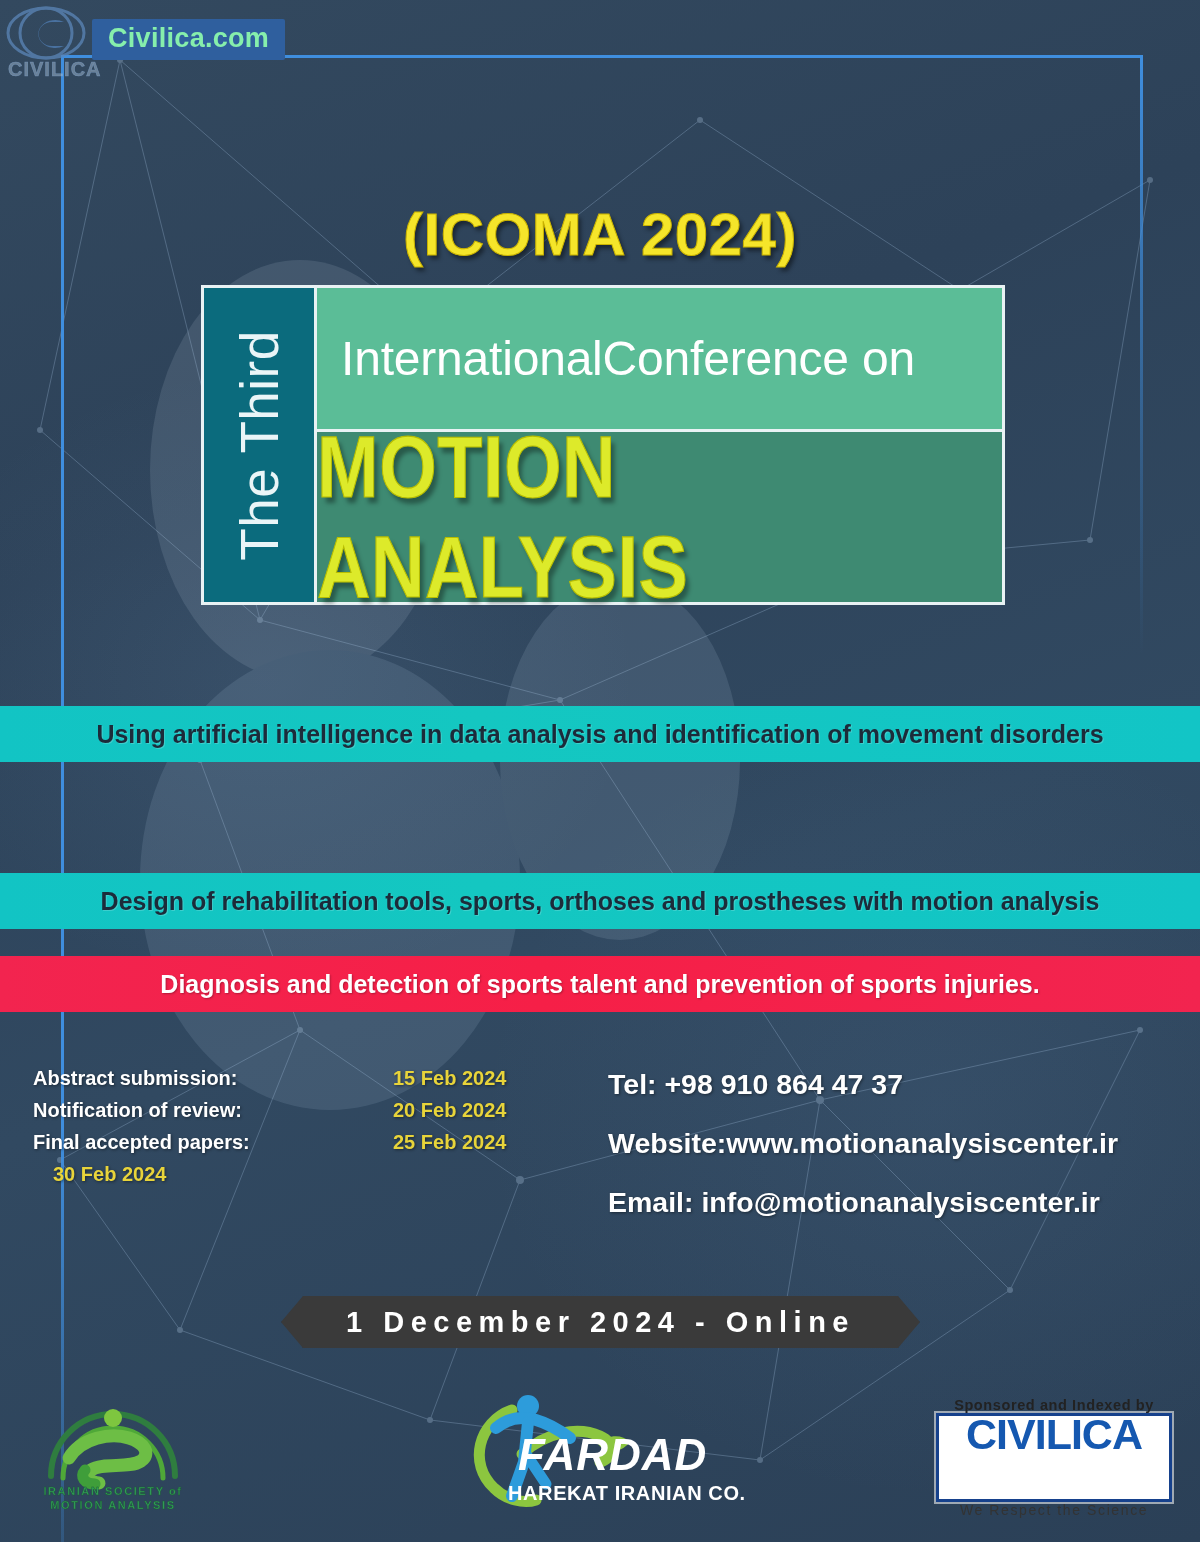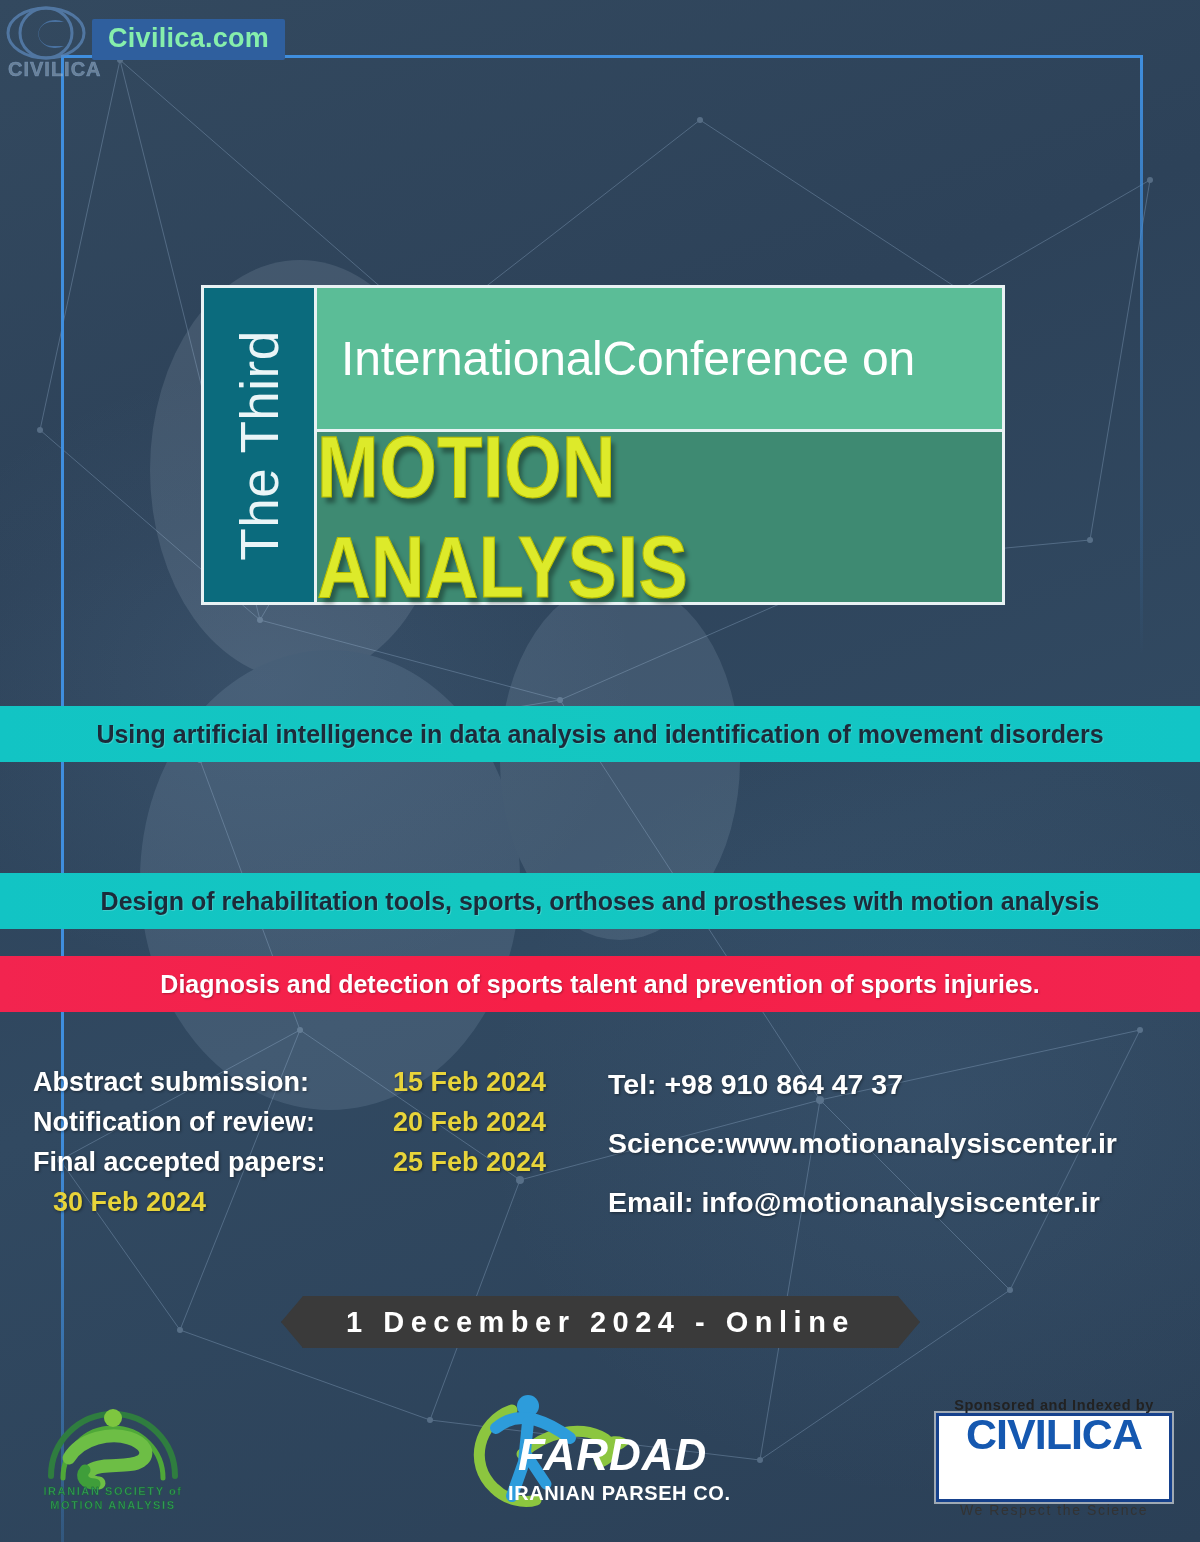--- a/index.html
+++ b/index.html
@@ -118,21 +118,21 @@
   }
   .bar-teal { background:linear-gradient(90deg,#12c4c4 0%,#14c7c1 40%,#12c5c6 100%); }
   .bar-teal span { color:#1c2b3a; text-shadow:1px 1px 0 rgba(255,255,255,0.18); }
   .bar-red  { background:linear-gradient(90deg,#f2244f 0%,#f61f47 45%,#f2244f 100%); }
   .bar-red span { color:#ffffff; text-shadow:1px 1px 2px rgba(0,0,0,0.28); }
 
   
   .dates { position:absolute; left:33px; top:1067px; }
   .date-row {
     display:flex; align-items:baseline;
-    font-size:27px; font-weight:bold;
+    font-size:20px; font-weight:bold;
     margin-bottom:9px;
     text-shadow:1px 1px 3px rgba(0,0,0,0.45);
   }
   .date-label { color:#ffffff; }
   .date-label.w1 { width:340px; }
   .date-val { color:#e8d43a; margin-left:20px; }
 
   
   .contacts { position:absolute; left:608px; top:1068px; }
   .contact-row {
@@ -271,20 +271,21 @@
         <ellipse cx="44" cy="27" rx="26" ry="25"></ellipse>
       </g>
       <path d="M62 16 A17 14 0 1 0 62 40 L50 40 A10 9 0 1 1 50 16 Z" fill="#4f7cb0" opacity="0.8"></path>
     </svg>
     <div class="wm-text">CIVILICA</div>
   </div>
   <div class="civ-tag">
     <span>Civilica.com</span>
   </div>
 
+  <div class="icoma">(ICOMA 2024)</div>
 
   <div class="title-box">
     <div class="tb-left">
       <span>The Third</span>
     </div>
     <div class="tb-right">
       <div class="tb-r1">
         <span>InternationalConference on</span>
       </div>
       <div class="tb-r2">
@@ -316,21 +317,21 @@
       <span class="date-label w1">Final accepted papers:</span>
       <span class="date-val">25 Feb 2024</span>
     </div>
     <div class="date-row">
       <span class="date-val">30 Feb 2024</span>
     </div>
   </div>
 
   <div class="contacts">
     <div class="contact-row">Tel: +98 910 864 47 37</div>
-    <div class="contact-row">Science:www.motionanalysiscenter.ir</div>
+    <div class="contact-row">Website:www.motionanalysiscenter.ir</div>
     <div class="contact-row">Email: info@motionanalysiscenter.ir</div>
   </div>
 
   <div class="banner">
     <span>1 December 2024 - Online</span>
   </div>
 
   <div class="logo-isma">
     <svg viewBox="0 0 160 100" width="160" height="100">
       <g fill="none" stroke-linecap="round">
@@ -349,21 +350,21 @@
     <svg viewBox="0 0 300 130" width="300" height="130" style="position:absolute;left:0;top:0">
       <path d="M62 18 C28 30 18 72 44 96 C56 108 74 112 86 108" fill="none" stroke="#8cc63f" stroke-width="11" stroke-linecap="round"></path>
       <path d="M72 62 C96 40 128 34 150 44 C166 51 164 66 150 70" fill="none" stroke="#8cc63f" stroke-width="11" stroke-linecap="round"></path>
       <path d="M148 52 C158 42 172 42 180 50 C170 62 156 62 148 52 Z" fill="#8cc63f"></path>
       <circle cx="78" cy="14" r="11" fill="#2d9cdb"></circle>
       <path d="M46 36 C58 26 72 24 86 28 C100 32 112 40 120 46" fill="none" stroke="#2d9cdb" stroke-width="12" stroke-linecap="round"></path>
       <path d="M78 30 L74 70 L62 104" fill="none" stroke="#2d9cdb" stroke-width="12" stroke-linecap="round"></path>
       <path d="M76 62 L96 92" fill="none" stroke="#2d9cdb" stroke-width="11" stroke-linecap="round"></path>
     </svg>
     <div class="fardad-name">FARDAD</div>
-    <div class="fardad-sub">IRANIAN PARSEH CO.</div>
+    <div class="fardad-sub">HAREKAT IRANIAN CO.</div>
   </div>
 
   <div class="logo-civilica">
     <div class="civ-top">Sponsored and Indexed by</div>
     <div class="civ-mid">CIVILICA</div>
     <div class="civ-bot">We Respect the Science</div>
   </div>
 
 </div>
 

